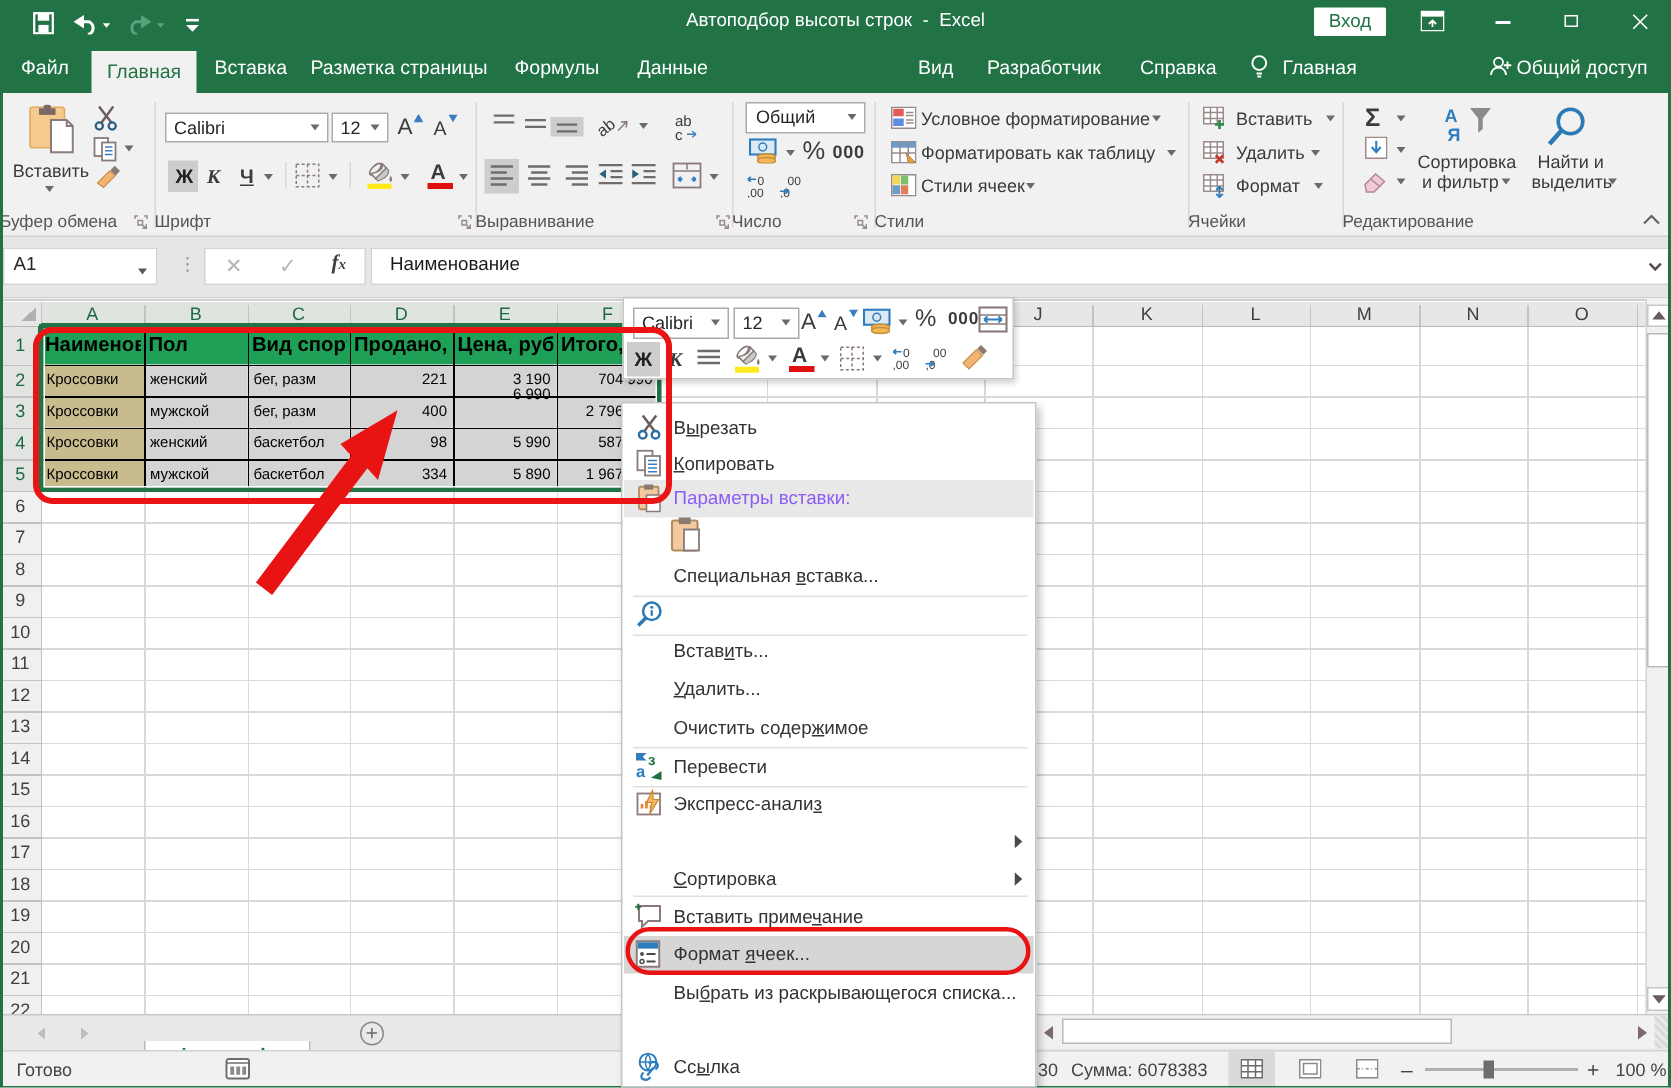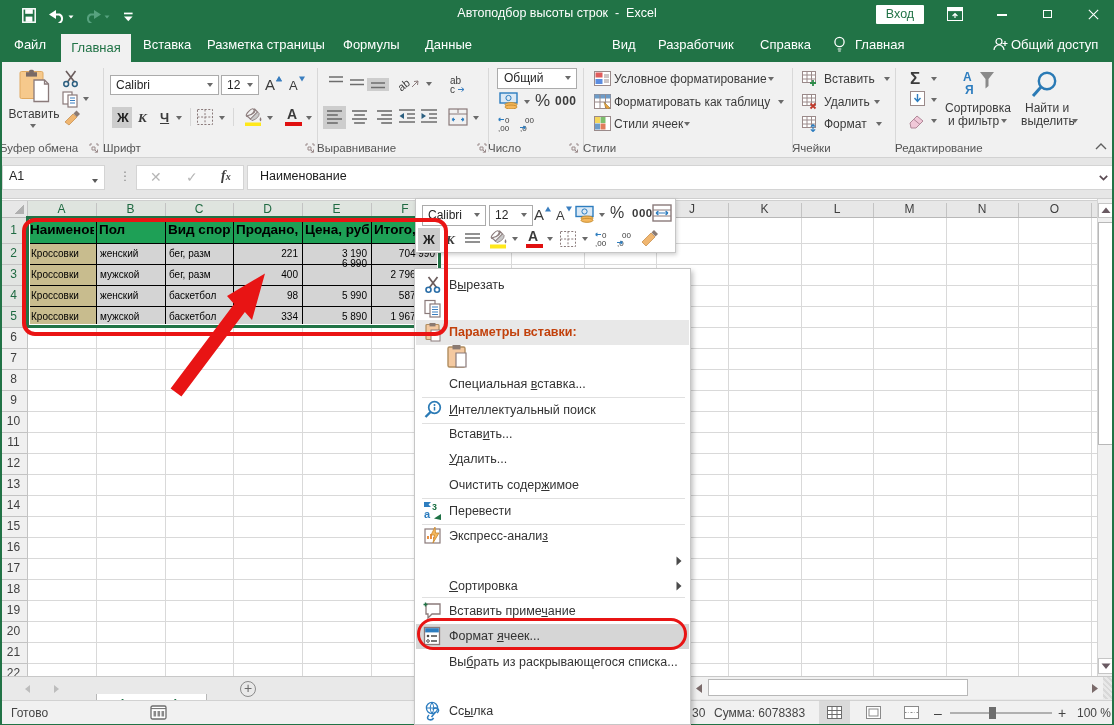--- a/index.html
+++ b/index.html
@@ -692,47 +692,47 @@
     </div>
 <div class="abs" id="cmenu">
       <div class="mi" style="top:3.5px">
         <span class="t">В<span class="u">ы</span>резать</span>
       </div>
       <svg class="abs" style="left:8px;top:6px" width="20" height="20" viewBox="0 0 20 20">
         <path d="M5.5 2 L13.5 12.5 M14.5 2 L6.5 12.5" stroke="#6a5c5c" stroke-width="1.7" fill="none"></path>
         <circle cx="5.5" cy="14.8" r="2.5" fill="none" stroke="#2a6ea8" stroke-width="1.6"></circle>
         <circle cx="14" cy="14.8" r="2.5" fill="none" stroke="#2a6ea8" stroke-width="1.6"></circle>
       </svg>
+<div class="mi" style="top:27.5px">
+        <span class="t"><span class="u">К</span>опировать</span>
+      </div>
       <svg class="abs" style="left:8px;top:30px" width="20" height="20" viewBox="0 0 20 20">
         <rect x="2" y="1.5" width="10" height="13" fill="#fff" stroke="#8a7a7a" stroke-width="1.2"></rect>
         <rect x="7" y="5" width="10" height="13" fill="#fff" stroke="#8a7a7a" stroke-width="1.2"></rect>
         <path d="M9 8 h6 M9 10.5 h6 M9 13 h6 M9 15.5 h6" stroke="#3a7ebf"></path>
       </svg>
 <div class="abs" style="left:1px;top:50.5px;width:273px;height:25px;background:#e8e8e8;"></div>
       <div class="mi" style="top:50.5px">
-        <span class="t"><span style="font-weight:bold;color:#c2410c">Параметры вставки:</span></span>
+        <span class="t"><span style="font-weight:normal;color:#8b5cf6">Параметры вставки:</span></span>
       </div>
       <svg class="abs" style="left:8px;top:53px" width="20" height="20" viewBox="0 0 20 20">
         <rect x="3" y="2.5" width="13" height="15" rx="1" fill="#f4c9a0" stroke="#b08d5f" stroke-width="1.2"></rect>
         <rect x="6.5" y="1" width="6" height="3.4" fill="#8a7a72"></rect>
         <rect x="8" y="8" width="9" height="11" fill="#fff" stroke="#8a7a7a"></rect>
       </svg>
 <svg class="abs" style="left:31px;top:75px" width="26" height="26" viewBox="0 0 26 26">
   <rect x="2" y="3" width="17" height="20" rx="1.5" fill="#f4c9a0" stroke="#b08d5f" stroke-width="1.4"></rect>
   <rect x="6.5" y="1" width="8" height="4.4" fill="#8a7a72"></rect>
   <path d="M10 9 h10 v14 h-10 z" fill="#fff" stroke="#8a7a7a" stroke-width="1.2"></path>
 </svg>
 <div class="mi" style="top:102.5px">
         <span class="t">Специальная <span class="u">в</span>ставка...</span>
       </div>
 <div class="msep" style="top:128px"></div>
 <div class="msep" style="top:153.5px"></div>
-<div class="mi" style="top:128.5px">
-        <span class="t"><span class="u">И</span>нтеллектуальный поиск</span>
-      </div>
       <svg class="abs" style="left:8px;top:131px" width="20" height="20" viewBox="0 0 20 20">
         <circle cx="11.5" cy="7.5" r="5.8" fill="none" stroke="#2a7ab5" stroke-width="1.7"></circle>
         <path d="M7.5 12 L2.5 17" stroke="#2a7ab5" stroke-width="2.4"></path>
         <circle cx="11.5" cy="4.9" r="1" fill="#2a7ab5"></circle>
         <path d="M11.5 6.9 v3.6" stroke="#2a7ab5" stroke-width="1.5"></path>
       </svg>
 <div class="mi" style="top:152.5px">
         <span class="t">Встав<span class="u">и</span>ть...</span>
       </div>
 <div class="mi" style="top:177.5px">

